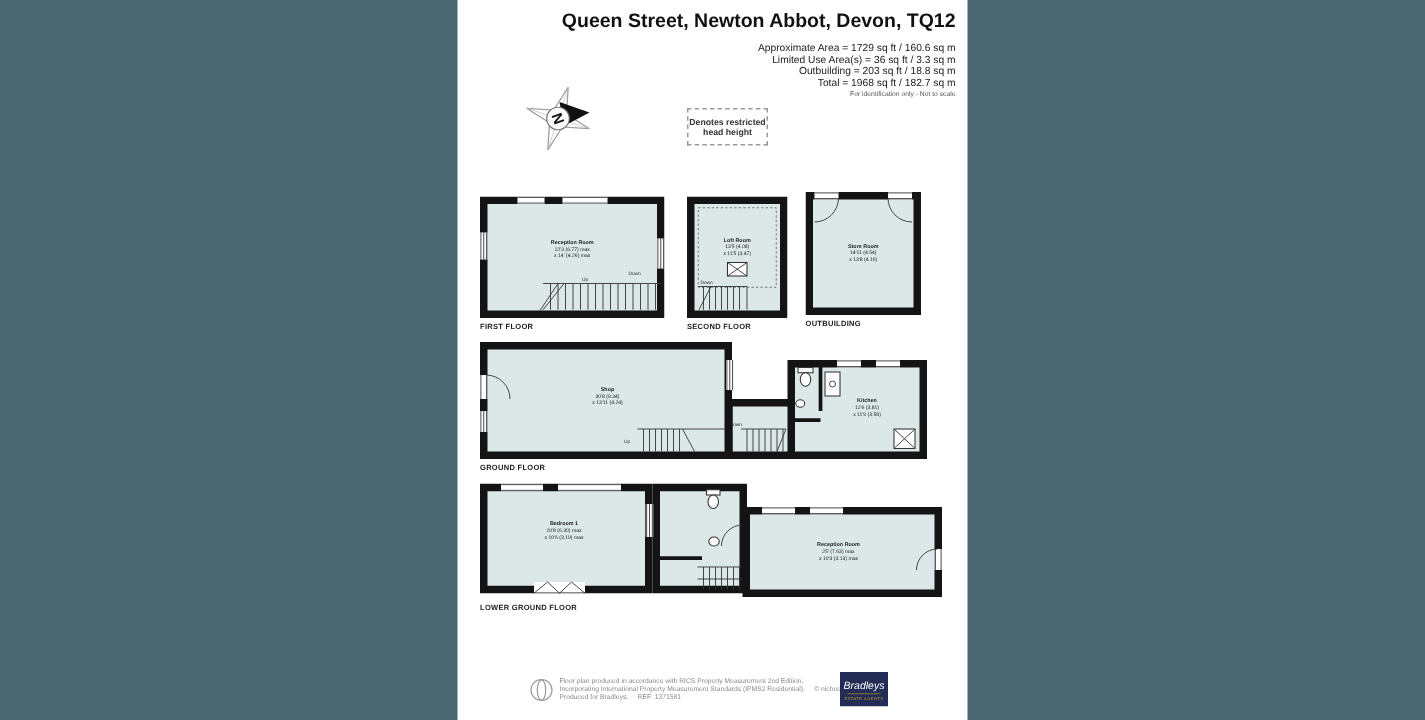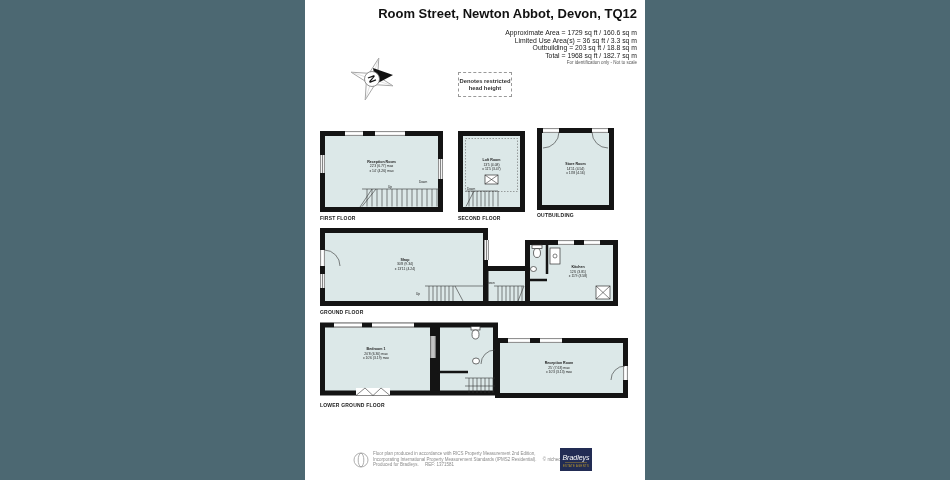--- a/index.html
+++ b/index.html
@@ -37,21 +37,21 @@
   .fineprint{position:absolute;left:68px;top:451px;width:380px;font-size:9px;line-height:11px;color:#8a8a8a;
              transform:scale(.5);transform-origin:0 0;white-space:nowrap;}
   .fineprint .gap{margin-left:10px;}
   .brand{position:absolute;left:255px;top:448px;}
 </style>
 </head>
 <body>
 
 <div class="page">
 
-  <div class="title">Room Street, Newton Abbot, Devon, TQ12</div>
+  <div class="title">Queen Street, Newton Abbot, Devon, TQ12</div>
 
   <div class="stats">
     <div>Approximate Area = 1729 sq ft / 160.6 sq m</div>
     <div>Limited Use Area(s) = 36 sq ft / 3.3 sq m</div>
     <div>Outbuilding = 203 sq ft / 18.8 sq m</div>
     <div>Total = 1968 sq ft / 182.7 sq m</div>
   </div>
   <div class="note">For identification only - Not to scale</div>
 
   <svg class="compass" width="46" height="46" viewBox="0 0 46 46">

